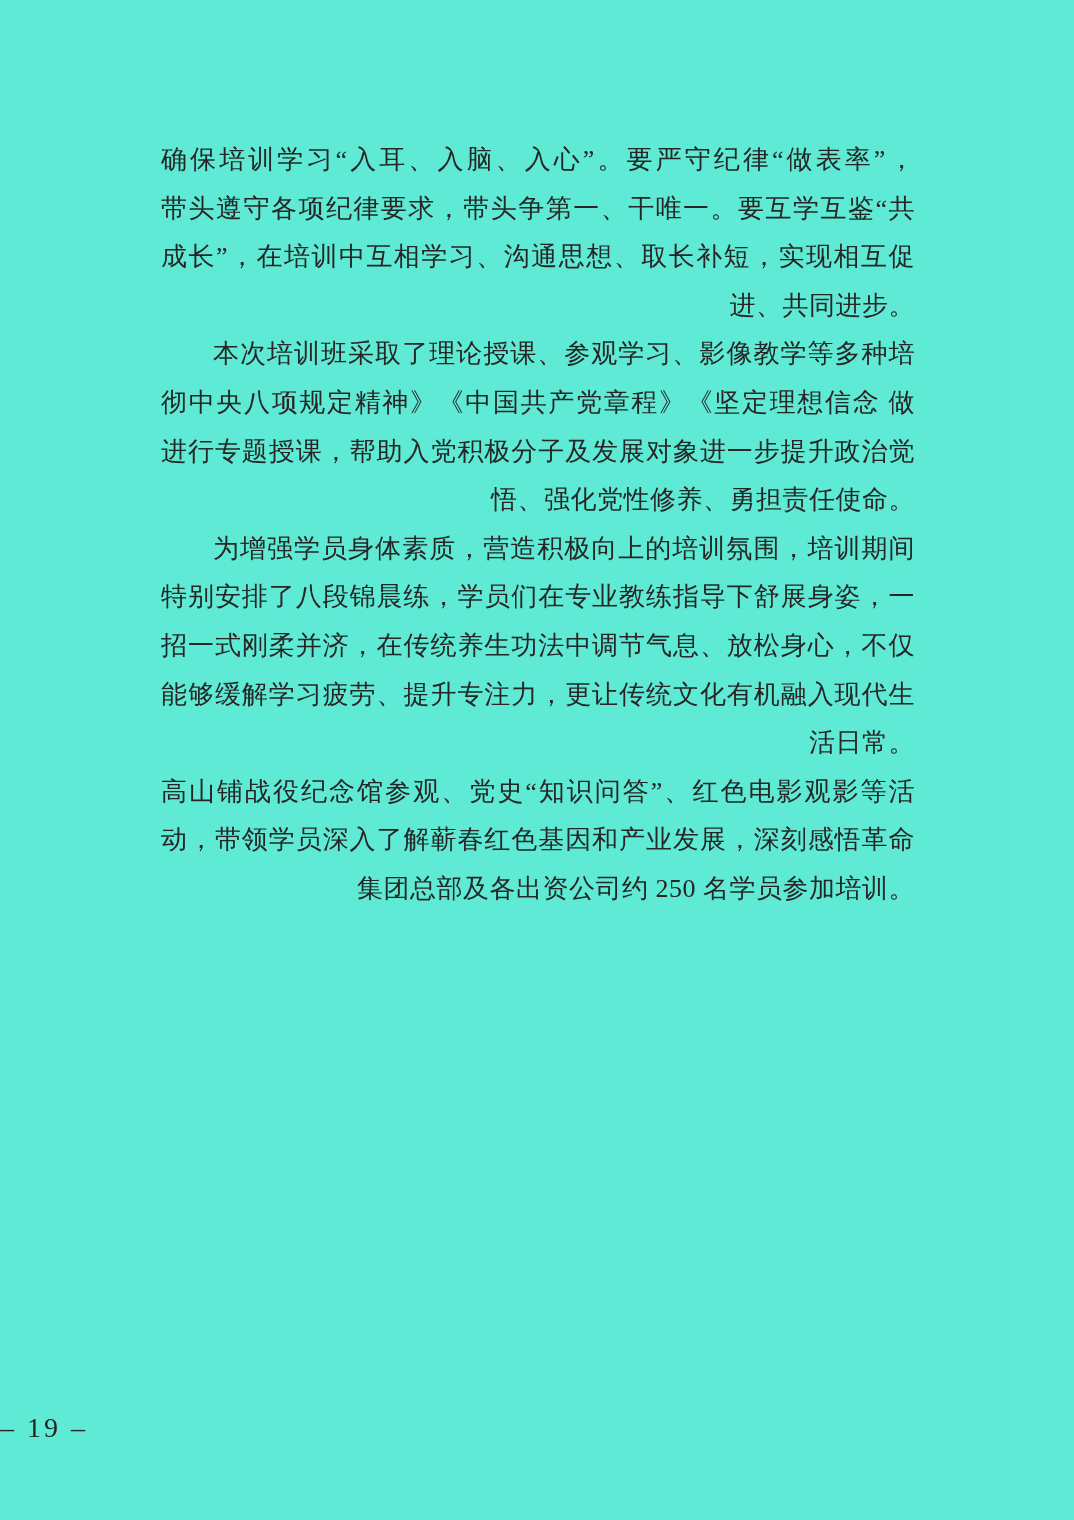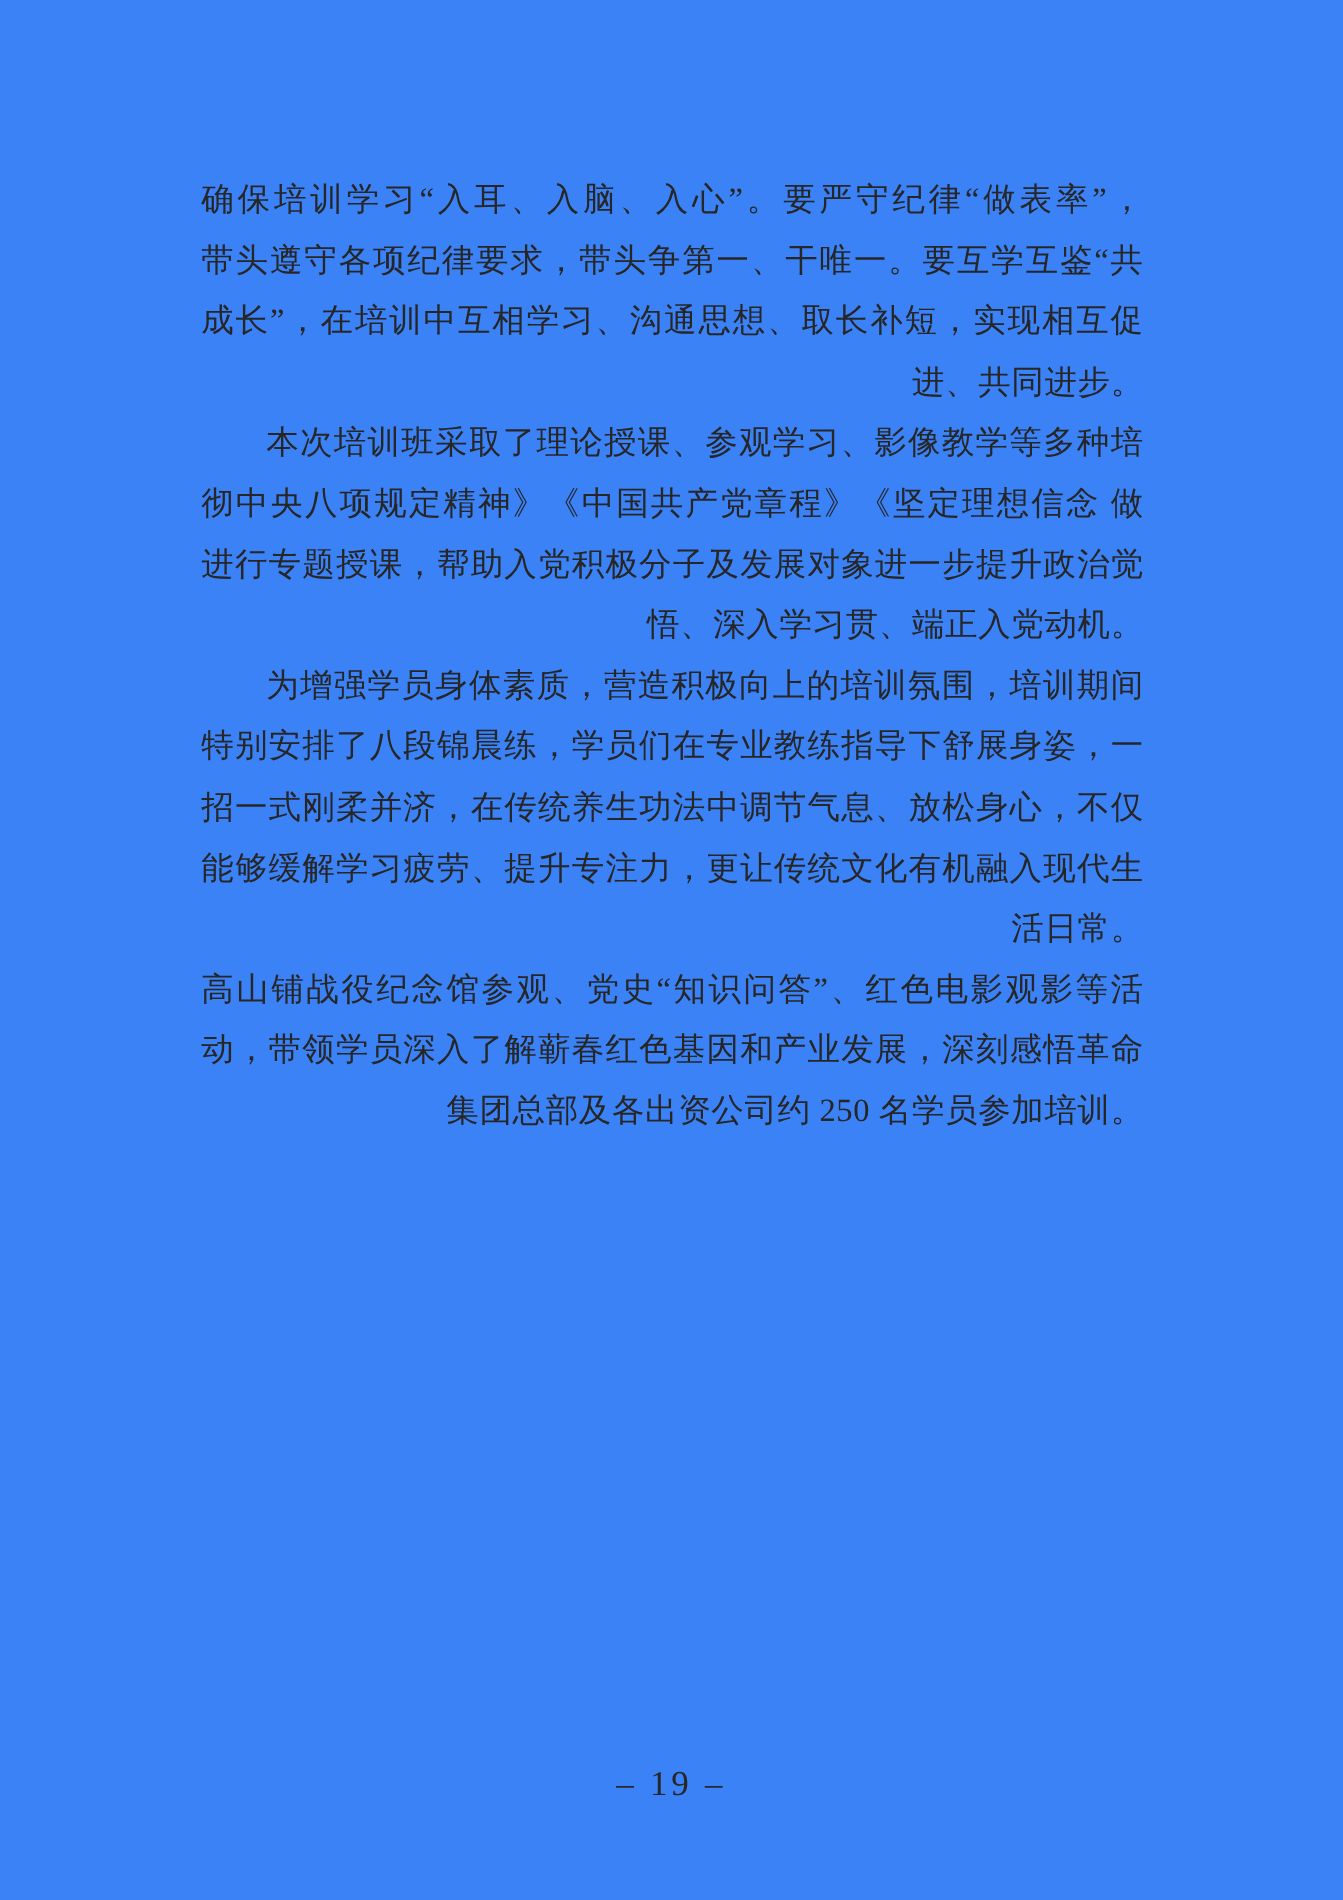--- a/index.html
+++ b/index.html
@@ -4,21 +4,21 @@
 <style>
   html, body {
     margin: 0;
     padding: 0;
     background: #ffffff;
   }
   .page {
     position: relative;
     width: 1074px;
     height: 1520px;
-    background: #3b82f6;
+    background: #5eead4;
     overflow: hidden;
     font-family: "Liberation Serif", "DejaVu Serif", serif;
   }
   .doc-body {
     position: absolute;
     left: 161px;
     top: 136px;
     width: 754px;
     color: #262626;
     font-size: 26px;
@@ -34,40 +34,40 @@
     text-align-last: justify;
   }
   .line.indent {
     text-indent: 52px;
   }
   .page-footer {
     position: absolute;
     left: 0;
     top: 1404px;
     width: 1074px;
-    text-align: center;
+    text-align: left;
     color: #262626;
     font-size: 28px;
     line-height: 48px;
     letter-spacing: 3px;
   }
 </style>
 </head>
 <body>
 
 <div class="page">
   <div class="doc-body">
       <div class="line fill">确保培训学习“入耳、入脑、入心”。要严守纪律“做表率”，</div>
       <div class="line fill">带头遵守各项纪律要求，带头争第一、干唯一。要互学互鉴“共</div>
       <div class="line fill">成长”，在培训中互相学习、沟通思想、取长补短，实现相互促</div>
       <div class="line">进、共同进步。</div>
       <div class="line fill indent">本次培训班采取了理论授课、参观学习、影像教学等多种培</div>
       <div class="line fill">彻中央八项规定精神》《中国共产党章程》《坚定理想信念 做</div>
       <div class="line fill">进行专题授课，帮助入党积极分子及发展对象进一步提升政治觉</div>
-      <div class="line">悟、深入学习贯、端正入党动机。</div>
+      <div class="line">悟、强化党性修养、勇担责任使命。</div>
       <div class="line fill indent">为增强学员身体素质，营造积极向上的培训氛围，培训期间</div>
       <div class="line fill">特别安排了八段锦晨练，学员们在专业教练指导下舒展身姿，一</div>
       <div class="line fill">招一式刚柔并济，在传统养生功法中调节气息、放松身心，不仅</div>
       <div class="line fill">能够缓解学习疲劳、提升专注力，更让传统文化有机融入现代生</div>
       <div class="line">活日常。</div>
       <div class="line fill">高山铺战役纪念馆参观、党史“知识问答”、红色电影观影等活</div>
       <div class="line fill">动，带领学员深入了解蕲春红色基因和产业发展，深刻感悟革命</div>
       <div class="line">集团总部及各出资公司约 250 名学员参加培训。</div>
     </div>
   <div class="page-footer">

